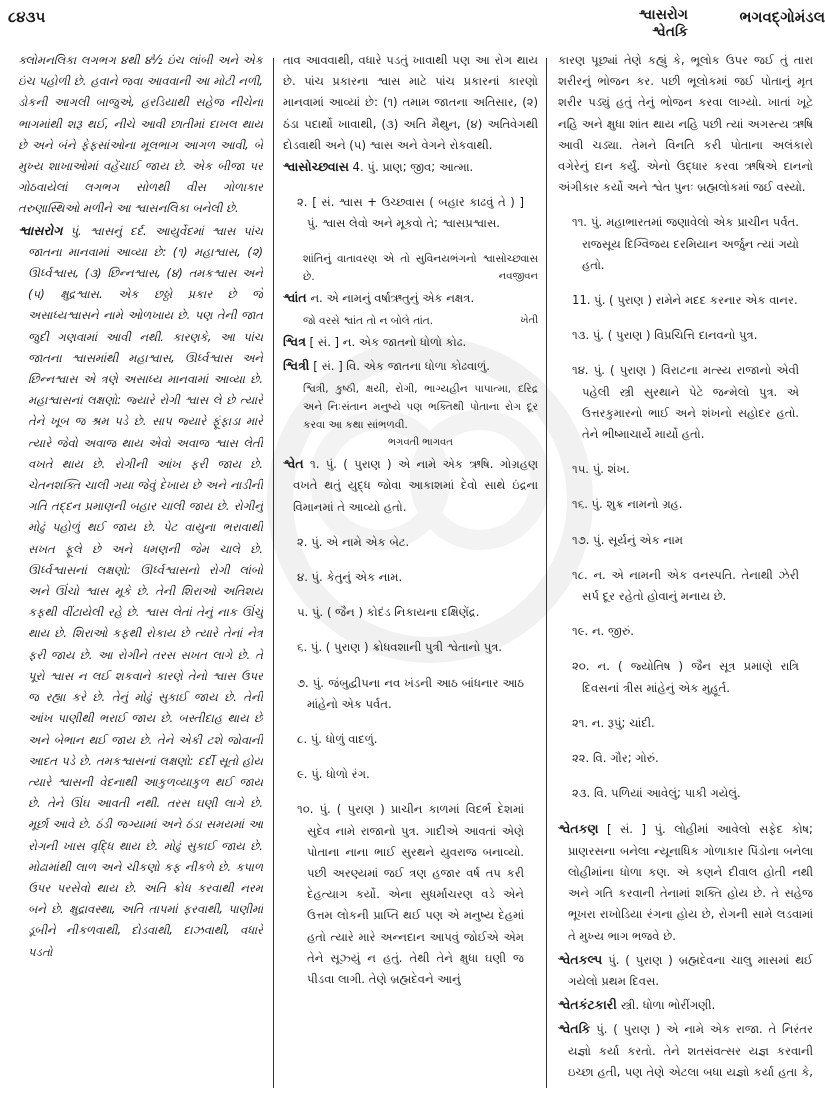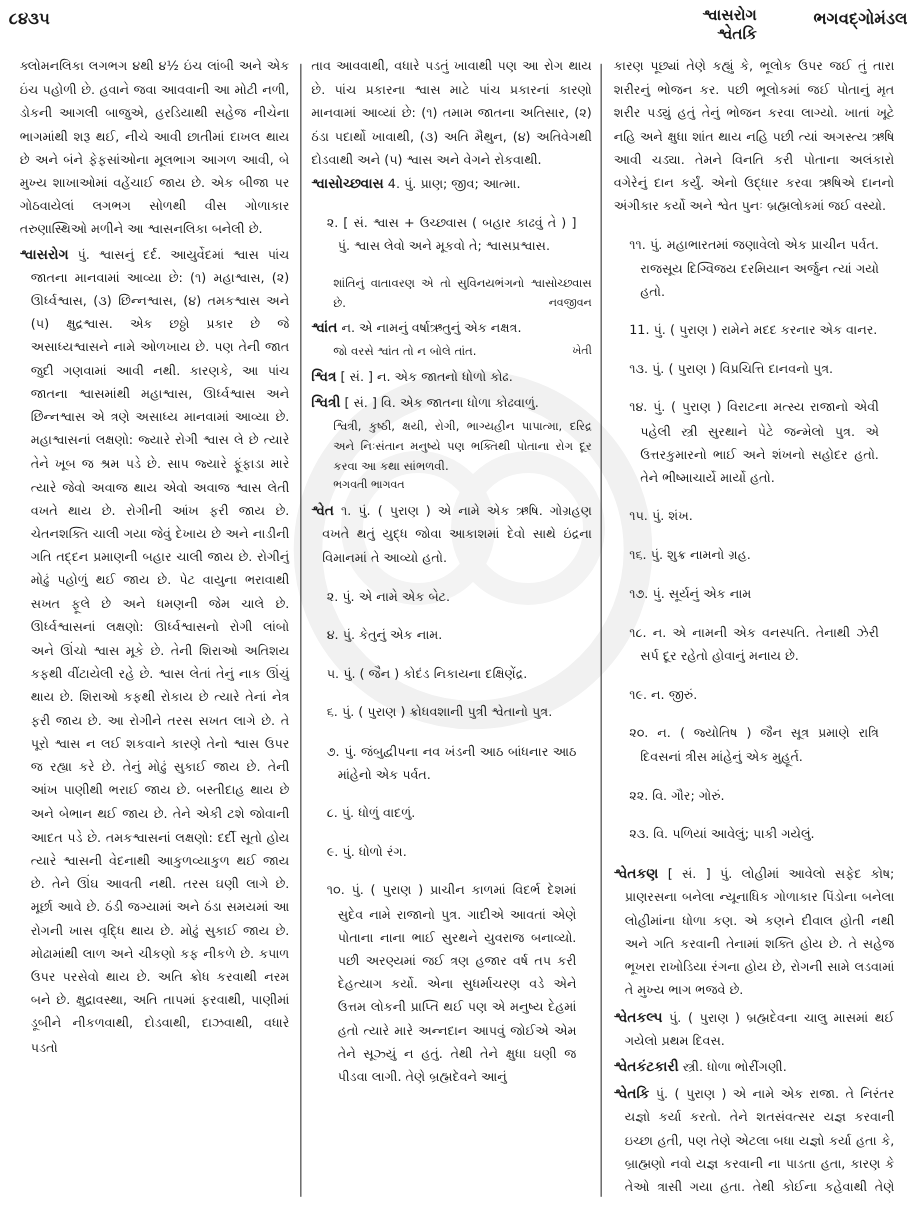--- a/index.html
+++ b/index.html
@@ -18,32 +18,32 @@
   .page-number { position: absolute; left: 8px; top: 8px; font-size: 15px; font-weight: bold; }
   .book-title { position: absolute; left: 0; width: 825px; top: 8px; text-align: right; font-size: 15px; font-weight: bold; }
   .guide-words { position: absolute; right: 16px; top: 6px; text-align: right; font-size: 14px; font-weight: bold; line-height: 17px; }
   .columns {
     position: absolute; left: 0; top: 50px; width: 825px; height: 1040px; z-index: 1;
   }
   .col {
     position: absolute; top: 0; height: 1035px; overflow: hidden;
     font-size: 11.6px; line-height: 21.2px; text-align: justify;
   }
-  .col1 { left: 18px; width: 245px; }
+  .col1 { left: 18px; width: 245px; font-style: italic; }
   .col2 { left: 283px; width: 255px; }
   .col3 { left: 558px; width: 255px; }
   .rule { position: absolute; top: 8px; width: 1px; background: #333; }
   .rule1 { left: 273px; height: 1030px; }
   .rule2 { left: 546px; height: 1030px; }
   .entry { margin: 0 0 2px 0; text-indent: -10px; padding-left: 10px; }
   .cont { margin: 0; }
   .head { font-weight: bold; font-size: 12.6px; }
   .sense { margin: 14px; padding-left: 10px; text-indent: -10px; }
   .quote { margin: 0 0 2px 0; padding-left: 20px; font-size: 10.6px; line-height: 18px; }
-  .quote-src { display: block; text-align: left; font-size: 10px; }
+  .quote-src { display: block; text-align: center; font-size: 10px; }
   .quote-src-inline { float: right; font-size: 10px; }
 </style>
 </head>
 <body>
 
 <svg class="watermark" viewBox="0 0 340 340">
   <circle cx="170" cy="170" r="150" fill="none" stroke="#f1f1f1" stroke-width="26"></circle>
   <circle cx="120" cy="150" r="60" fill="none" stroke="#f3f3f3" stroke-width="20"></circle>
   <circle cx="220" cy="150" r="60" fill="none" stroke="#f3f3f3" stroke-width="20"></circle>
 </svg>
@@ -125,20 +125,21 @@
     <p class="sense">૧૧. પું. મહાભારતમાં જણાવેલો એક પ્રાચીન પર્વત. રાજસૂય દિગ્વિજય દરમિયાન અર્જુન ત્યાં ગયો હતો.</p>
     <p class="sense">11. પું. ( પુરાણ ) રામેને મદદ કરનાર એક વાનર.</p>
     <p class="sense">૧૩. પું. ( પુરાણ ) વિપ્રચિત્તિ દાનવનો પુત્ર.</p>
     <p class="sense">૧૪. પું. ( પુરાણ ) વિરાટના મત્સ્ય રાજાનો એવી પહેલી સ્ત્રી સુરથાને પેટે જન્મેલો પુત્ર. એ ઉત્તરકુમારનો ભાઈ અને શંખનો સહોદર હતો. તેને ભીષ્માચાર્યે માર્યો હતો.</p>
     <p class="sense">૧૫. પું. શંખ.</p>
     <p class="sense">૧૬. પું. શુક્ર નામનો ગ્રહ.</p>
     <p class="sense">૧૭. પું. સૂર્યનું એક નામ</p>
     <p class="sense">૧૮. ન. એ નામની એક વનસ્પતિ. તેનાથી ઝેરી સર્પ દૂર રહેતો હોવાનું મનાય છે.</p>
     <p class="sense">૧૯. ન. જીરું.</p>
     <p class="sense">૨૦. ન. ( જ્યોતિષ ) જૈન સૂત્ર પ્રમાણે રાત્રિ દિવસનાં ત્રીસ માંહેનું એક મુહૂર્ત.</p>
+    <p class="sense">૨૧. ન. રૂપું; ચાંદી.</p>
     <p class="sense">૨૨. વિ. ગૌર; ગોરું.</p>
     <p class="sense">૨૩. વિ. પળિયાં આવેલું; પાકી ગયેલું.</p>
 
     <p class="entry">
       <span class="head">શ્વેતકણ</span>
       <span>[ સં. ] પું. લોહીમાં આવેલો સફેદ કોષ; પ્રાણરસના બનેલા ન્યૂનાધિક ગોળાકાર પિંડોના બનેલા લોહીમાંના ધોળા કણ. એ કણને દીવાલ હોતી નથી અને ગતિ કરવાની તેનામાં શક્તિ હોય છે. તે સહેજ ભૂખરા રાખોડિયા રંગના હોય છે, રોગની સામે લડવામાં તે મુખ્ય ભાગ ભજવે છે.</span>
     </p>
     <p class="entry">
       <span class="head">શ્વેતકલ્પ</span>
       <span>પું. ( પુરાણ ) બ્રહ્મદેવના ચાલુ માસમાં થઈ ગયેલો પ્રથમ દિવસ.</span>

